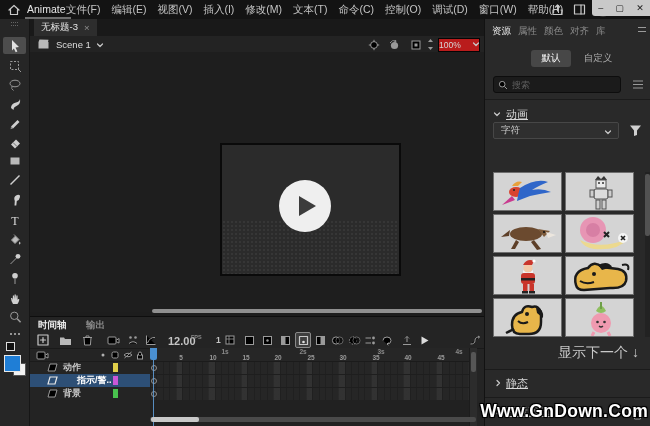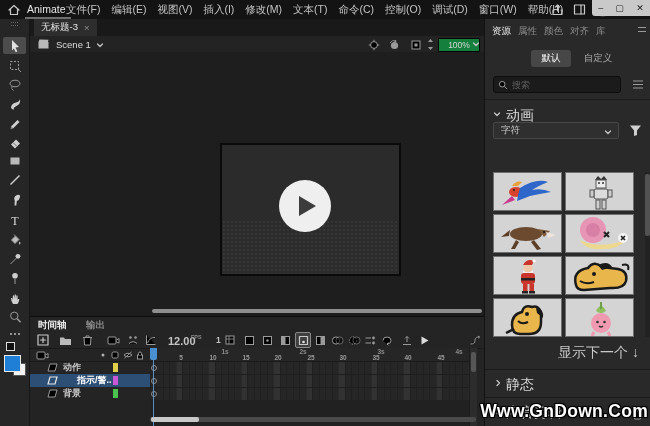--- a/index.html
+++ b/index.html
@@ -49,21 +49,21 @@
   .kf{position:absolute;width:4px;height:4px;border:1px solid #8f8f8f;border-radius:50%;}
   
   .rp{left:484px;top:19px;width:166px;height:407px;background:#292929;border-left:1px solid #121212;}
   .rp-tab{position:absolute;top:6px;font-size:9.5px;color:#8a8a8a;}
   .rp-tab.active{color:#ececec;}
   .modebtn{position:absolute;top:31px;height:17px;display:flex;align-items:center;justify-content:center;
            font-size:9.5px;border-radius:3px;}
   .search{left:8px;top:57px;width:128px;height:17px;background:#1b1b1b;border:1px solid #0d0d0d;border-radius:3px;
           color:#dadada;font-size:9px;padding:0 4px 0 18px;outline:none;box-sizing:border-box;}
   .search::placeholder{color:#5f5f5f;}
-  .sect{font-size:14px;color:#d8d8d8;}
+  .sect{font-size:11px;color:#d8d8d8;text-decoration:underline;}
   .select{position:absolute;left:8px;width:126px;height:17px;background:#2f2f2f;border:1px solid #474747;border-radius:2px;
           display:flex;align-items:center;font-size:9.5px;color:#cccccc;padding-left:7px;box-sizing:border-box;}
   .cell{position:absolute;width:69px;height:39px;background:#d4d4d4;border:1px solid #6e6e6e;box-sizing:border-box;overflow:hidden;}
   .watermark{right:2px;bottom:4px;font-size:17.5px;font-weight:bold;color:#fff;letter-spacing:.3px;z-index:50;
     text-shadow:-1px -1px 0 #000,1px -1px 0 #000,-1px 1px 0 #000,1px 1px 0 #000,0 0 3px #000;}
   .chev{width:8px;height:8px;}
 </style>
 </head>
 <body>
 
@@ -224,21 +224,21 @@
         <path d="M2 4 Q4 .8 8 1.8 M8 1.8 L6.3 2.4 M8 1.8 L7.4 3.5" class="icd"></path>
       </svg>
     <svg class="abs" style="left:380px;top:2.5px" width="12" height="12" viewBox="0 0 12 12">
         <rect x="2" y="2" width="8" height="8" class="icd"></rect>
         <rect x="4.5" y="4.5" width="3" height="3" fill="#9a9a9a"></rect>
       </svg>
     <svg class="abs" style="left:396px;top:2px" width="9" height="13" viewBox="0 0 9 13">
         <path d="M4.5 1 L7 4 H2 Z" fill="#9a9a9a"></path>
         <path d="M4.5 12 L2 9 H7 Z" fill="#9a9a9a"></path>
       </svg>
-    <div class="abs" style="left:408px;top:2px;width:40px;height:11.5px;background:#15803d;border:1px solid #050505;display:flex;align-items:center;justify-content:center">
+    <div class="abs" style="left:408px;top:2px;width:40px;height:11.5px;background:#b91c1c;border:1px solid #050505;display:flex;align-items:center;justify-content:flex-start">
       <span style="font-size:8.5px;color:#d6d6d6">100%</span>
     </div>
     <svg class="abs chev" style="left:442px;top:4px" viewBox="0 0 8 8">
         <path d="M1.5 3 L4 5.5 L6.5 3" class="ic"></path>
       </svg>
   </div>
 
   <div class="abs stage">
     <div class="abs canvas">
       <div class="grid"></div>

